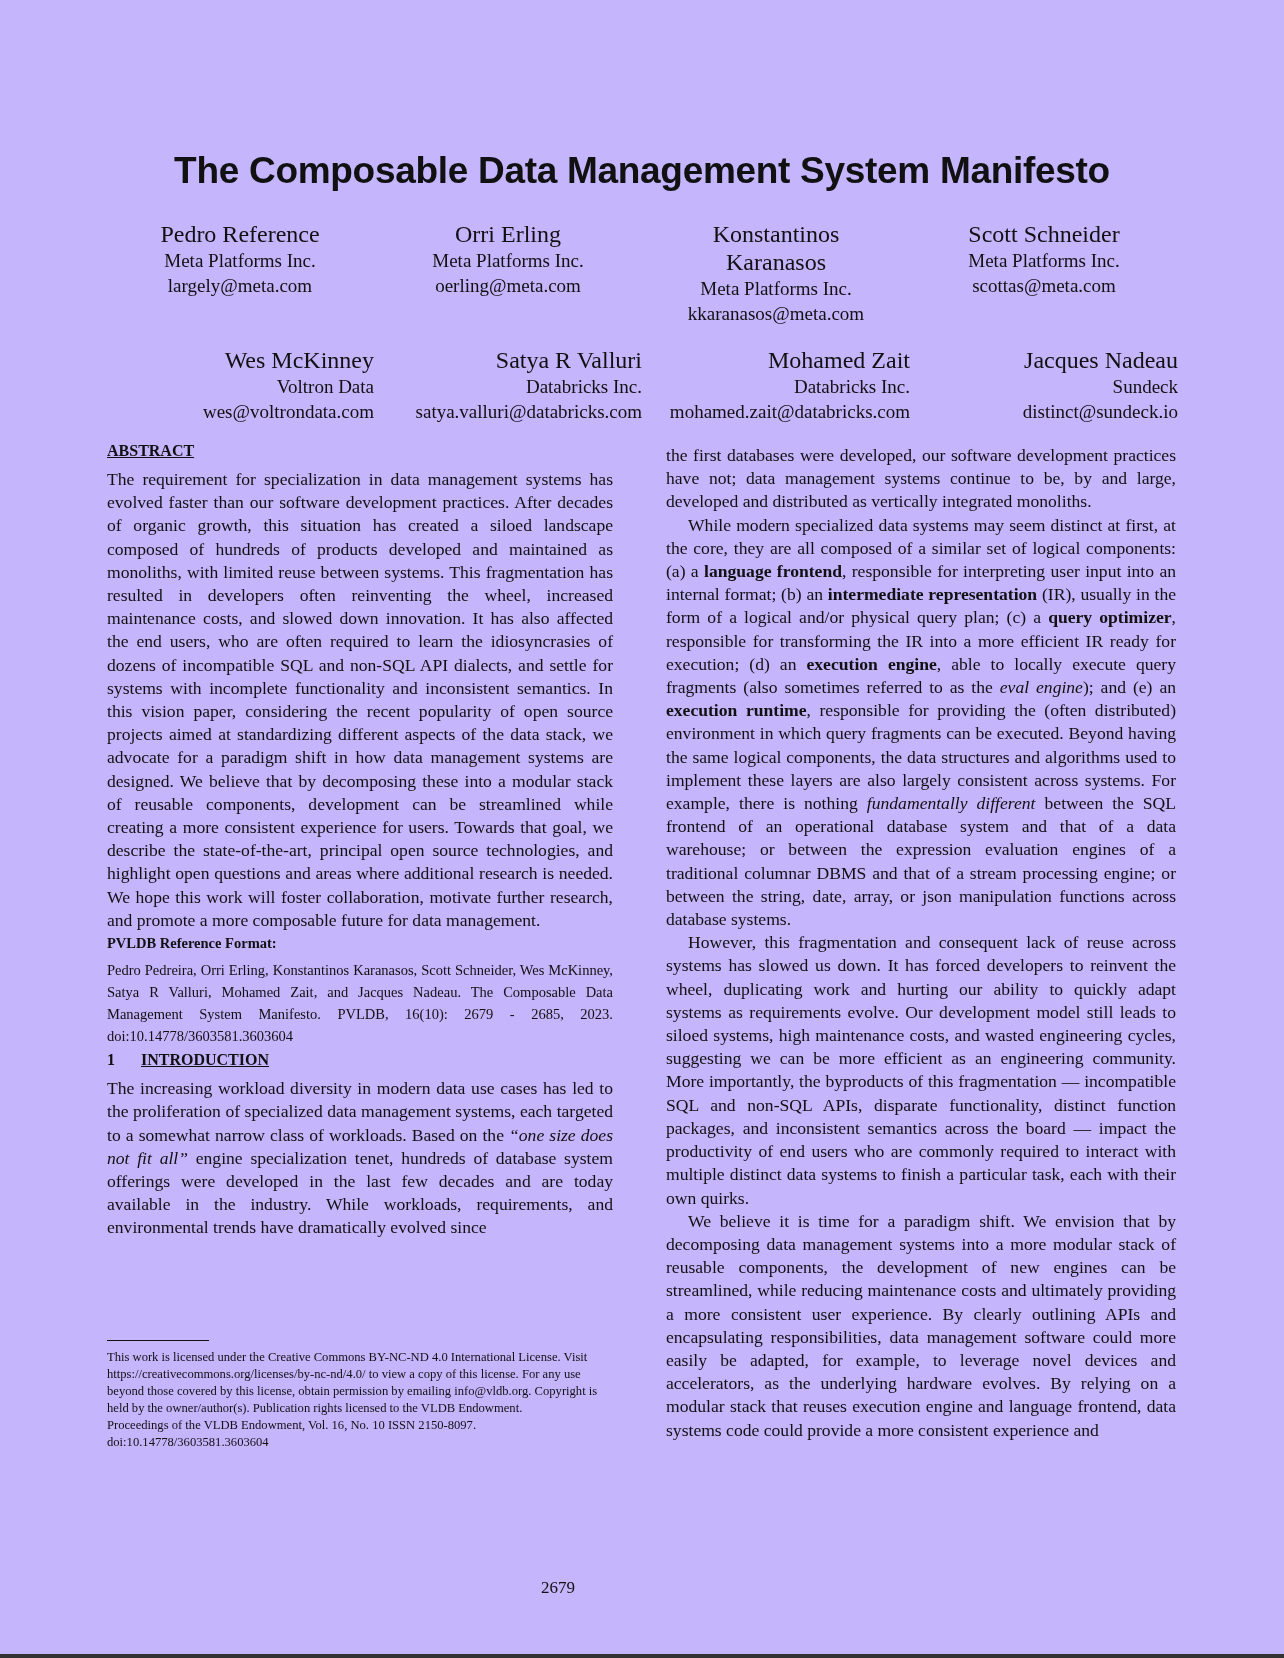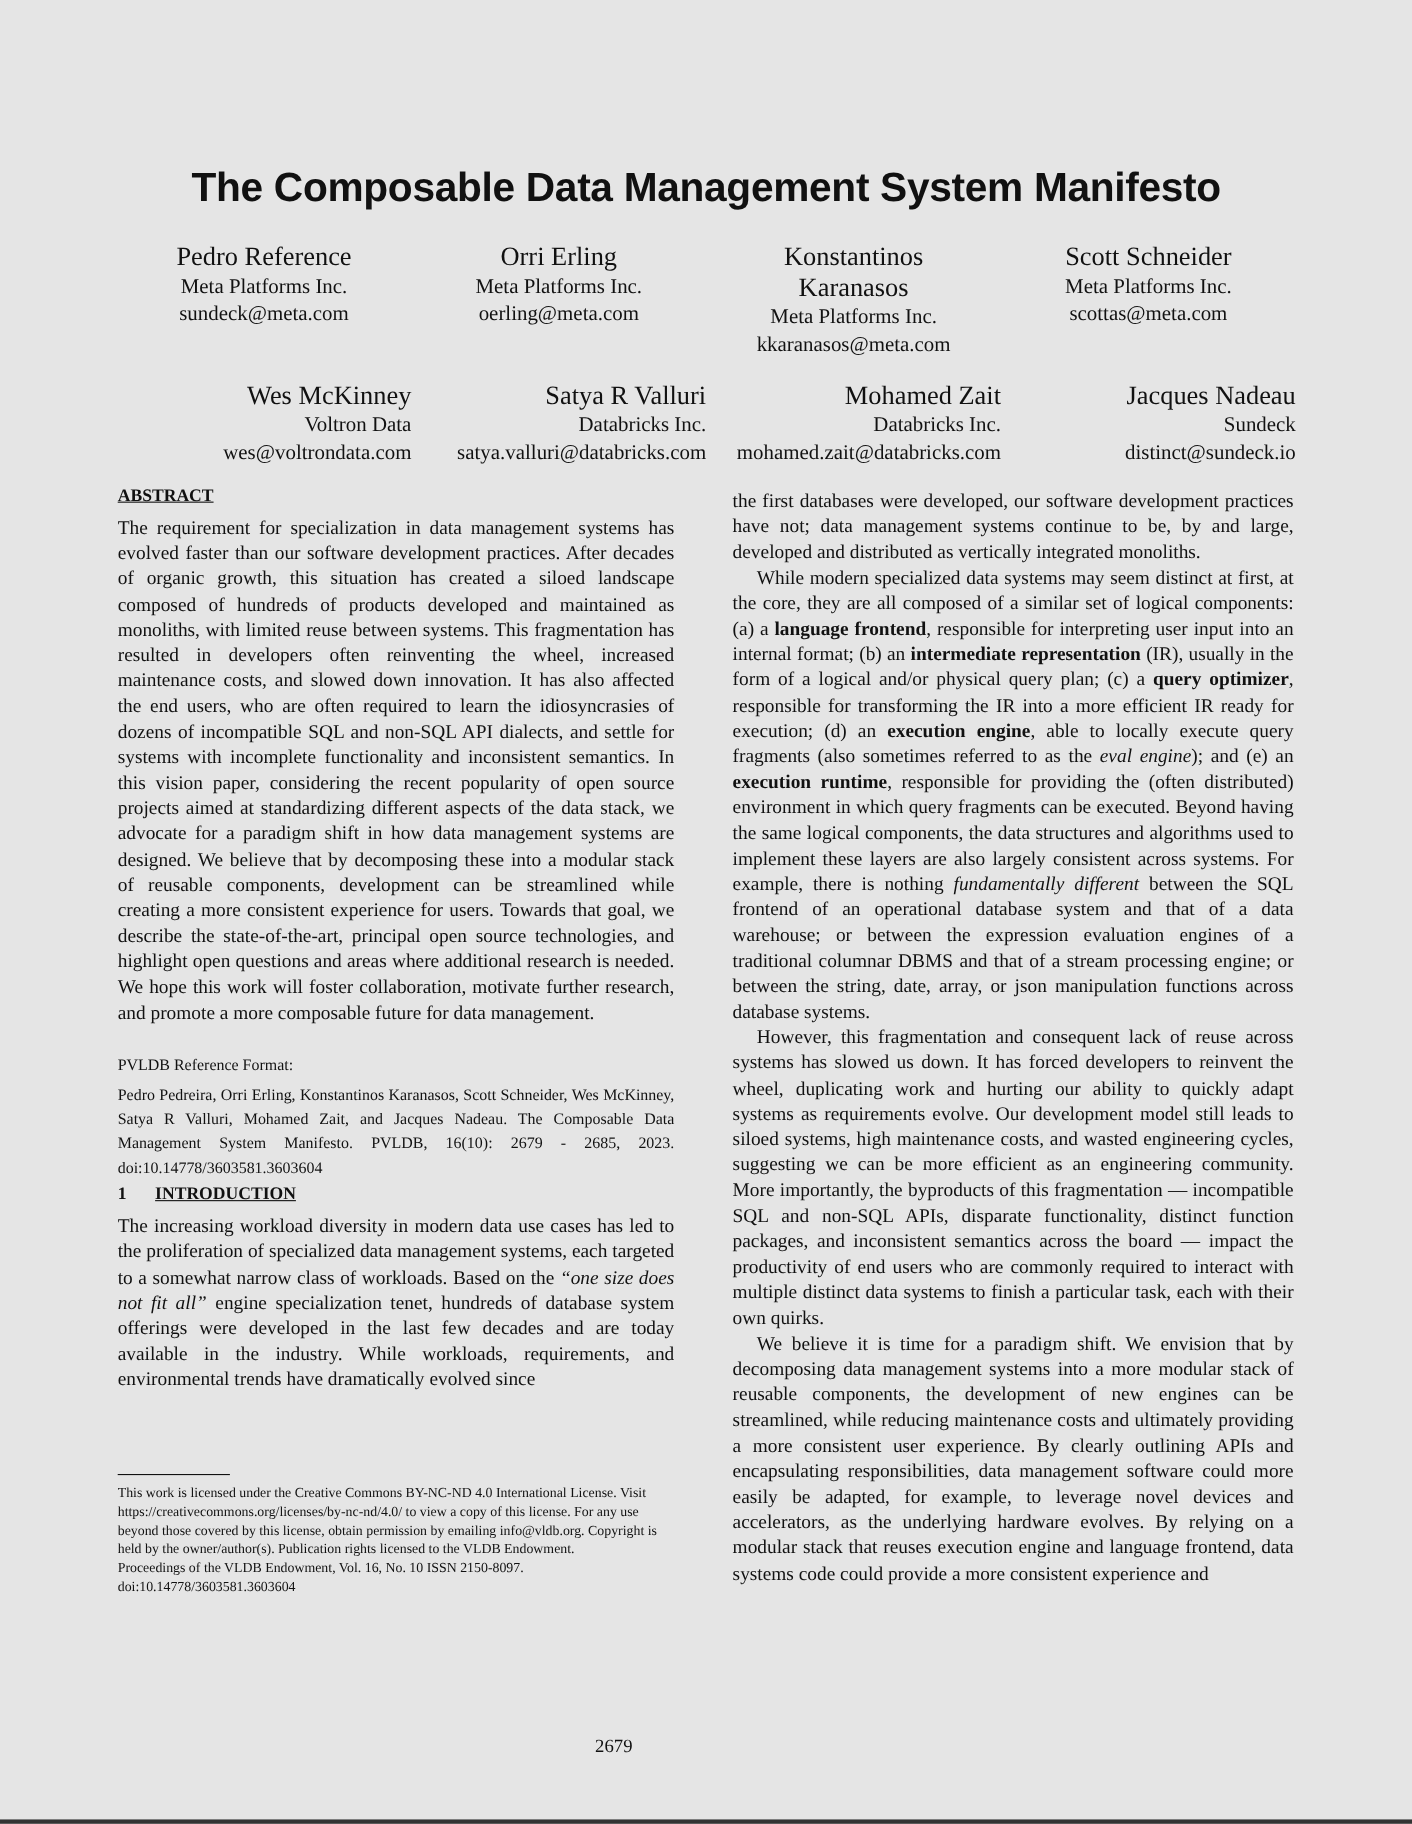--- a/index.html
+++ b/index.html
@@ -1,36 +1,36 @@
 <!DOCTYPE html>
 <html><head>
 <meta charset="utf-8">
 <style>
   html, body { margin: 0; padding: 0; background: #ffffff; }
   body { width: 1284px; height: 1658px; position: relative; overflow: hidden; color: #111; font-family: "Liberation Serif", "DejaVu Serif", serif; }
-  .page { position: absolute; left: 0; top: 0; width: 1284px; height: 1654px; background: #e5e5e5; }
+  .page { position: absolute; left: 0; top: 0; width: 1284px; height: 1654px; background: #c4b5fd; }
   .bottom-bar { position: absolute; left: 0; top: 1654px; width: 1284px; height: 4px; background: #333; }
 
   .title { position: absolute; top: 150px; left: 0; width: 1284px; text-align: center; font-family: "Liberation Sans", "DejaVu Sans", sans-serif; font-weight: bold; font-size: 37px; letter-spacing: -0.3px; }
 
   .authors { position: absolute; left: 106px; width: 1072px; display: grid; grid-template-columns: repeat(4, 1fr); text-align: center; }
   .authors.row1 { top: 220px; }
   .authors.row2 { top: 346px; text-align: right; }
   .author .name { font-size: 24px; line-height: 28px; }
   .author .aff, .author .email { font-size: 19px; line-height: 25px; }
   .authors.row2 .author .email { white-space: nowrap; }
 
   .col { position: absolute; top: 438px; width: 506px; font-size: 17.6px; line-height: 23.2px; text-align: justify; }
   .col.left { left: 107px; }
   .col.right { left: 666px; top: 444px; width: 510px; }
   .col p { margin: 0; }
   .col.right p.indent { text-indent: 22px; }
 
   h2.section { font-size: 16px; font-weight: bold; margin: 0 0 4px 0; line-height: 26px; text-decoration: underline; }
-  .ref-head { font-size: 14.5px; font-weight: normal; margin-top: 26px; margin-bottom: 4px; }
+  .ref-head { font-size: 14.5px; font-weight: bold; margin-bottom: 4px; }
   .ref-body { font-size: 14.5px; line-height: 22px; }
   .intro-head { margin-top: 20px; }
   .intro-head .num { display: inline-block; width: 34px; }
 
   .footnote { position: absolute; left: 107px; top: 1340px; width: 506px; font-size: 12.6px; line-height: 17px; }
   .footnote .rule { width: 102px; border-top: 1px solid #111; margin-bottom: 8px; }
   .footnote p { margin: 0; }
 
   .page-number { position: absolute; top: 1578px; left: 0; width: 1116px; text-align: center; font-size: 17px; }
 </style>
@@ -38,21 +38,21 @@
 <body>
 
 <div class="page">
 
   <div class="title">The Composable Data Management System Manifesto</div>
 
   <div class="authors row1">
     <div class="author">
       <div class="name">Pedro Reference</div>
       <div class="aff">Meta Platforms Inc.</div>
-      <div class="email">sundeck@meta.com</div>
+      <div class="email">largely@meta.com</div>
     </div>
     <div class="author">
       <div class="name">Orri Erling</div>
       <div class="aff">Meta Platforms Inc.</div>
       <div class="email">oerling@meta.com</div>
     </div>
     <div class="author">
       <div class="name" style="padding: 0 50px;">Konstantinos Karanasos</div>
       <div class="aff">Meta Platforms Inc.</div>
       <div class="email">kkaranasos@meta.com</div>

